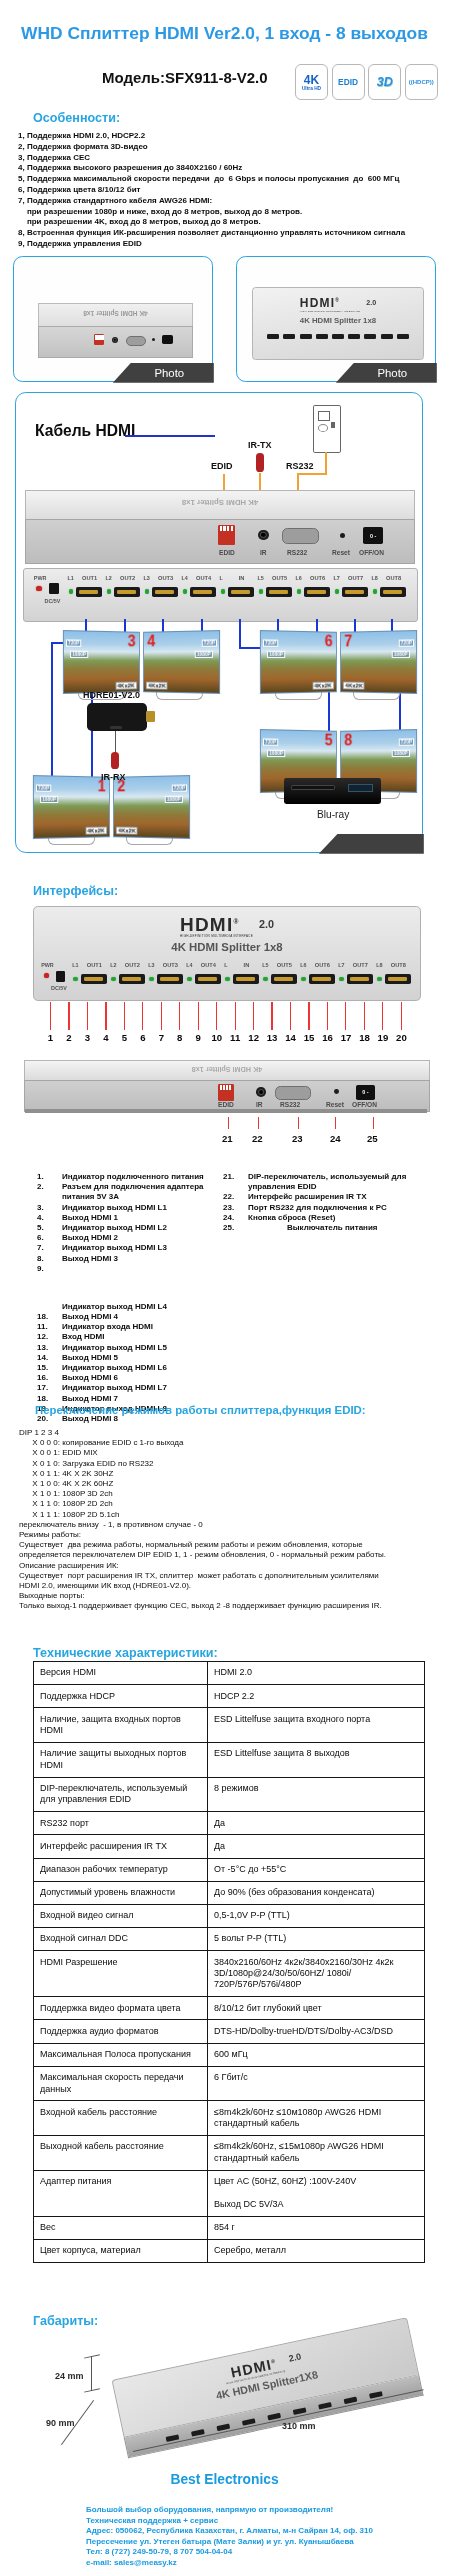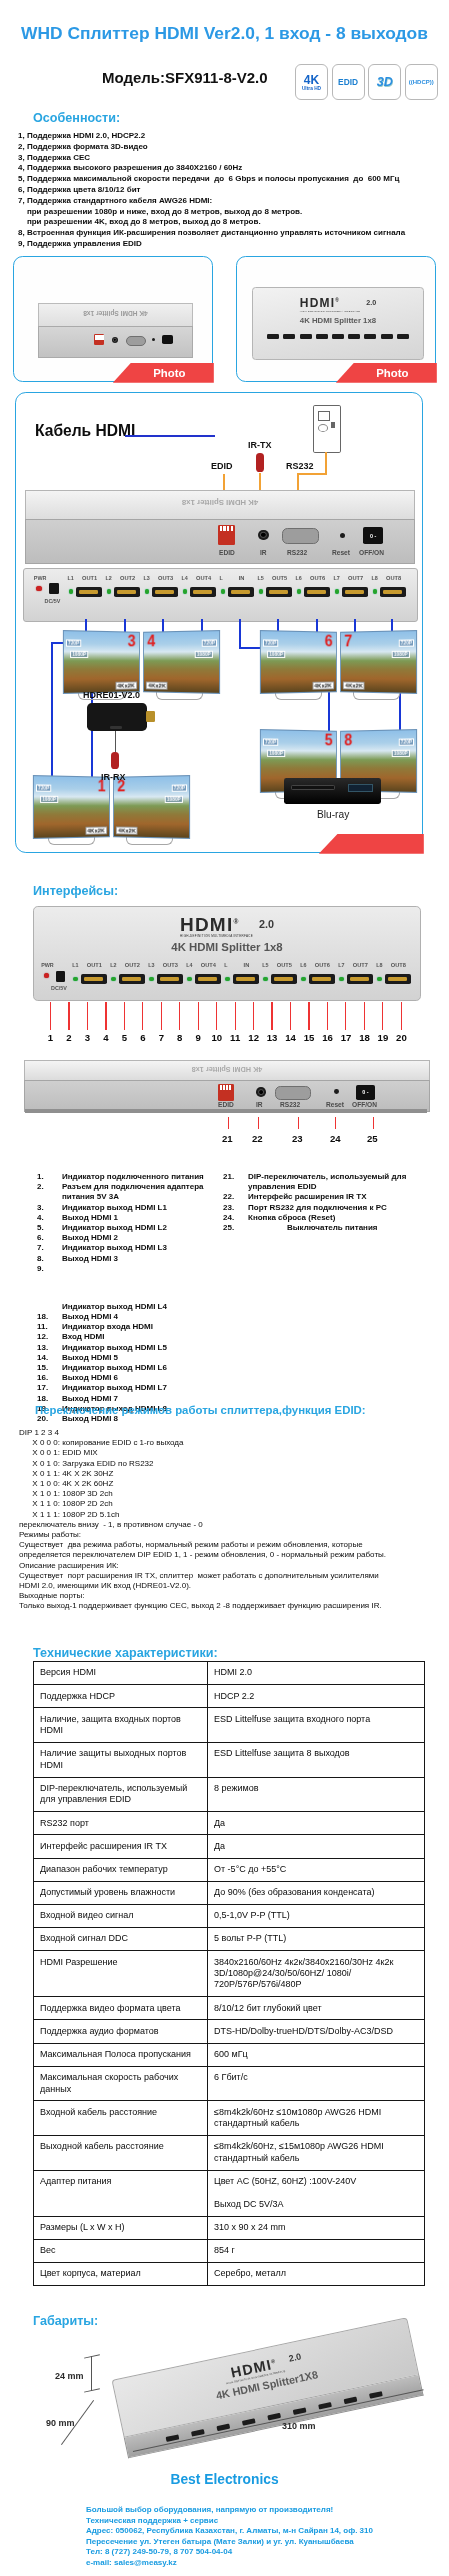--- a/index.html
+++ b/index.html
@@ -9,23 +9,23 @@
   .b{font-weight:bold;}
   .sec-h{font-size:12.6px;font-weight:bold;color:#29a5e1;}
   
   .badge{width:31px;height:34px;border:0.6px solid #b8b8b8;border-radius:6px;background:#fff;
          display:flex;flex-direction:column;align-items:center;justify-content:center;}
   .badges{display:flex;gap:3.6px;}
   
   .feat-line{font-size:8px;font-weight:bold;line-height:10.8px;white-space:pre;}
   
   .pcard{position:absolute;width:198px;height:124px;border:1.8px solid #29a5e1;border-radius:9.6px;background:#fefefe;}
-  .ptab{position:absolute;right:-1.8px;bottom:-1.8px;width:89px;height:20px;background:#ef4444;
+  .ptab{position:absolute;right:-1.8px;bottom:-1.8px;width:89px;height:20px;background:#404040;
         clip-path:polygon(18% 0,100% 0,100% 100%,0 100%);
-        color:#fff;font-size:11.4px;font-weight:bold;display:flex;align-items:center;justify-content:center;padding-left:12px;}
+        color:#fff;font-size:11.4px;font-weight:normal;display:flex;align-items:center;justify-content:center;padding-left:12px;}
   
   .bigcard{position:absolute;left:15px;top:392px;width:406px;height:459px;border:1.8px solid #29a5e1;border-radius:10.8px;background:#fff;}
   .cable-lbl{font-size:9px;font-weight:bold;color:#111;}
   .oline{position:absolute;background:#f2a235;}
   .cab{position:absolute;background:#1837d6;}
   
   .panel-face{background:linear-gradient(#ececec,#d2d2d2);border:0.6px solid #b0b0b0;border-radius:3px;}
   .dip{background:#c43022;border-radius:1.2px;position:absolute;}
   .dip i{position:absolute;top:1.2px;width:2.4px;height:4.8px;background:#fff;display:block;}
   .jack{background:#1c1c1c;border-radius:50%;position:absolute;}
@@ -786,42 +786,38 @@
       </tr>
         <tr>
         <td class="p">Поддержка аудио форматов</td>
         <td class="v">DTS-HD/Dolby-trueHD/DTS/Dolby-AC3/DSD</td>
       </tr>
         <tr>
         <td class="p">Максимальная Полоса пропускания</td>
         <td class="v">600 мГц</td>
       </tr>
         <tr>
-        <td class="p">Максимальная скорость рабочих данных</td>
+        <td class="p">Максимальная скорость передачи данных</td>
         <td class="v">6 Гбит/с</td>
       </tr>
         <tr>
         <td class="p">Входной кабель расстояние</td>
         <td class="v">≤8m4k2k/60Hz ≤10м1080p AWG26 HDMI
 стандартный кабель</td>
       </tr>
         <tr>
         <td class="p">Выходной кабель расстояние</td>
         <td class="v">≤8m4k2k/60Hz, ≤15м1080p  AWG26 HDMI
 стандартный кабель</td>
       </tr>
         <tr>
         <td class="p">Адаптер питания</td>
         <td class="v">Цвет AC (50HZ, 60HZ) :100V-240V
 
 Выход DC 5V/3A</td>
-      </tr>
-        <tr>
-        <td class="p">Размеры (L x W x H)</td>
-        <td class="v">310 x 90 x 24 mm</td>
       </tr>
         <tr>
         <td class="p">Вес</td>
         <td class="v">854 г</td>
       </tr>
         <tr>
         <td class="p">Цвет корпуса, материал</td>
         <td class="v">Серебро, металл</td>
       </tr>
       </tbody>

